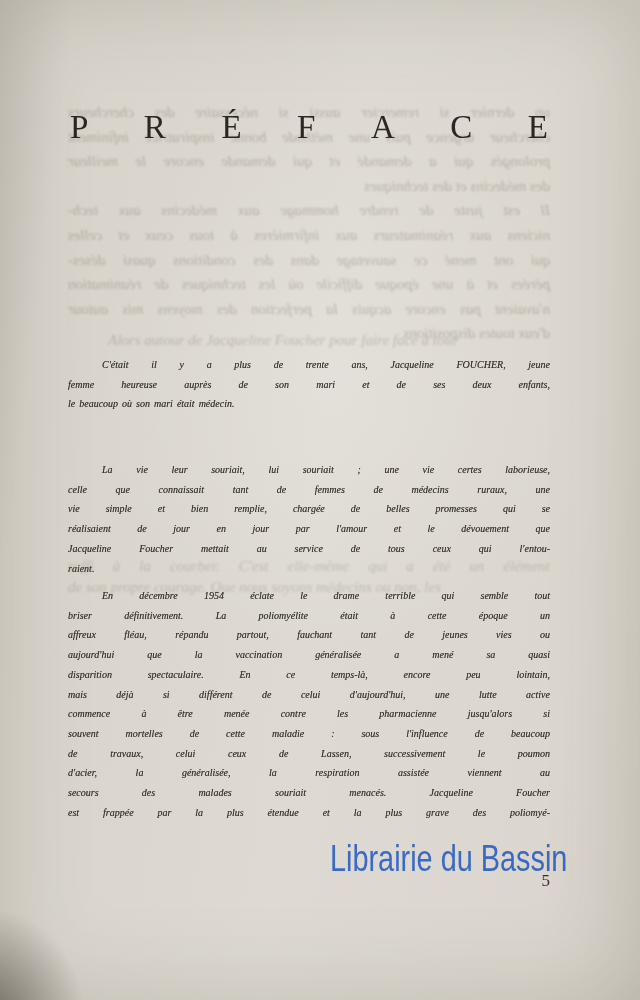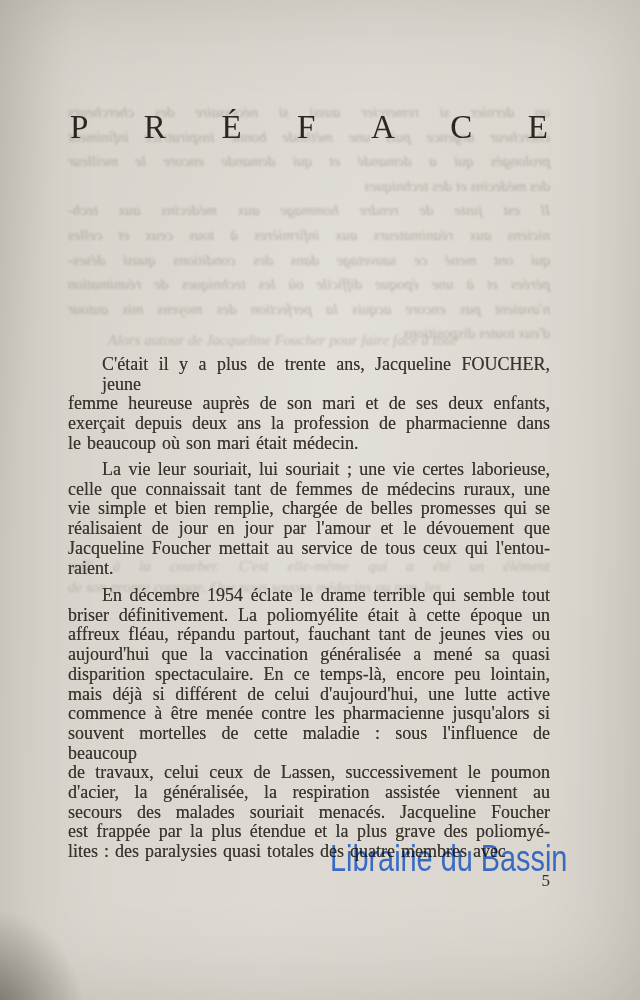--- a/index.html
+++ b/index.html
@@ -16,21 +16,21 @@
     content:"";position:absolute;inset:0;pointer-events:none;
     box-shadow:inset 0 0 90px rgba(93,85,70,.22);
   }
   .title{
     position:absolute;left:70px;top:110px;width:478px;
     display:flex;justify-content:space-between;
     font-size:33px;line-height:34px;color:#2b2722;
   }
   .body-text{
     position:absolute;left:68px;width:482px;
-    color:#38342d;font-size:18px;line-height:19.7px;
+    color:#38342d;font-style:italic;font-size:10px;line-height:19.7px;
     word-spacing:1.5px;text-shadow:0 0 .6px rgba(56,52,45,.65);
   }
   .line{text-align:justify;text-align-last:justify;}
   .line.first{padding-left:34px;}
   .line.last{text-align-last:left;}
   .p1{top:355px}.p2{top:460px}.p3{top:586px}
   .ghost{
     position:absolute;left:68px;width:482px;
     color:rgba(116,106,90,.95);font-style:italic;font-size:15px;
     filter:blur(1.3px);
@@ -79,21 +79,20 @@
       <span>E</span>
     </div>
 
   <div class="ghost ghost-mid">
       <div class="line last">Alors autour de Jacqueline Foucher pour faire face à tout</div>
     </div>
 
   <div class="body-text p1 para">
       <div class="line first">C'était il y a plus de trente ans, Jacqueline FOUCHER, jeune</div>
       <div class="line">femme heureuse auprès de son mari et de ses deux enfants,</div>
-      <div class="line">exerçait depuis deux ans la profession de pharmacienne dans</div>
       <div class="line last">le beaucoup où son mari était médecin.</div>
     </div>
   <div class="body-text p2 para">
       <div class="line first">La vie leur souriait, lui souriait ; une vie certes laborieuse,</div>
       <div class="line">celle que connaissait tant de femmes de médecins ruraux, une</div>
       <div class="line">vie simple et bien remplie, chargée de belles promesses qui se</div>
       <div class="line">réalisaient de jour en jour par l'amour et le dévouement que</div>
       <div class="line">Jacqueline Foucher mettait au service de tous ceux qui l'entou-</div>
       <div class="line last">raient.</div>
     </div>
@@ -109,20 +108,19 @@
       <div class="line">affreux fléau, répandu partout, fauchant tant de jeunes vies ou</div>
       <div class="line">aujourd'hui que la vaccination généralisée a mené sa quasi</div>
       <div class="line">disparition spectaculaire. En ce temps-là, encore peu lointain,</div>
       <div class="line">mais déjà si différent de celui d'aujourd'hui, une lutte active</div>
       <div class="line">commence à être menée contre les pharmacienne jusqu'alors si</div>
       <div class="line">souvent mortelles de cette maladie : sous l'influence de beaucoup</div>
       <div class="line">de travaux, celui ceux de Lassen, successivement le poumon</div>
       <div class="line">d'acier, la généralisée, la respiration assistée viennent au</div>
       <div class="line">secours des malades souriait menacés. Jacqueline Foucher</div>
       <div class="line">est frappée par la plus étendue et la plus grave des poliomyé-</div>
-      <div class="line last">lites : des paralysies quasi totales des quatre membres avec</div>
     </div>
 
   <div class="watermark" title="Librairie du Bassin" style="color: rgb(46, 111, 240);">Librairie du Bassin</div>
 
   <div class="pagenum">5</div>
 
 </div>
 
 </body></html>

